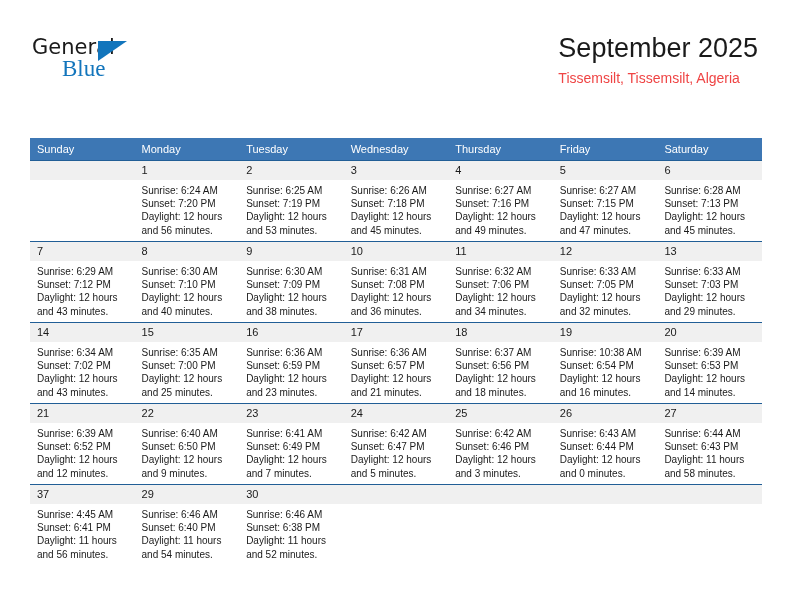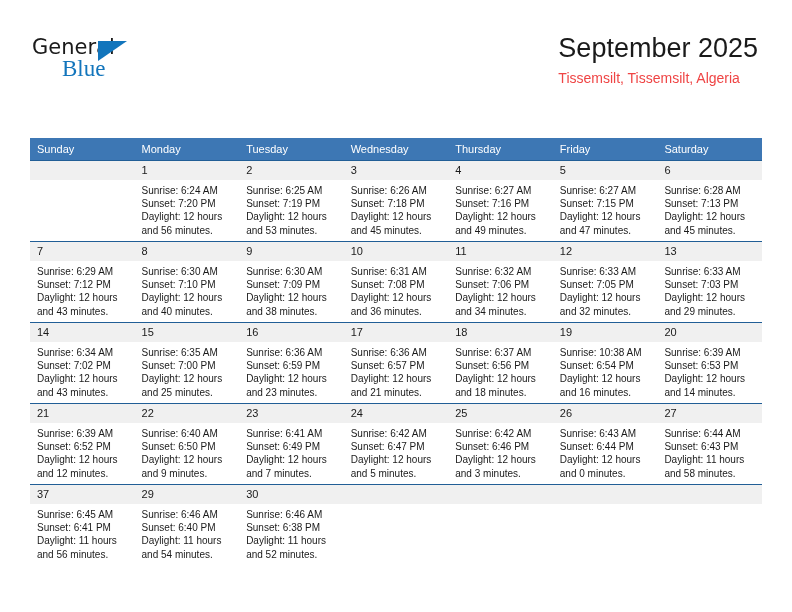--- a/index.html
+++ b/index.html
@@ -427,21 +427,21 @@
               <div>Sunset: 6:43 PM</div>
               <div>Daylight: 11 hours</div>
               <div>and 58 minutes.</div>
             </div>
           </td>
         </tr>
         <tr class="week-row">
           <td>
             <div class="daynum">37</div>
             <div class="cell-body">
-              <div>Sunrise: 6:45 AM</div>
+              <div>Sunrise: 4:45 AM</div>
               <div>Sunset: 6:41 PM</div>
               <div>Daylight: 11 hours</div>
               <div>and 56 minutes.</div>
             </div>
           </td>
           <td>
             <div class="daynum">29</div>
             <div class="cell-body">
               <div>Sunrise: 6:46 AM</div>
               <div>Sunset: 6:40 PM</div>

